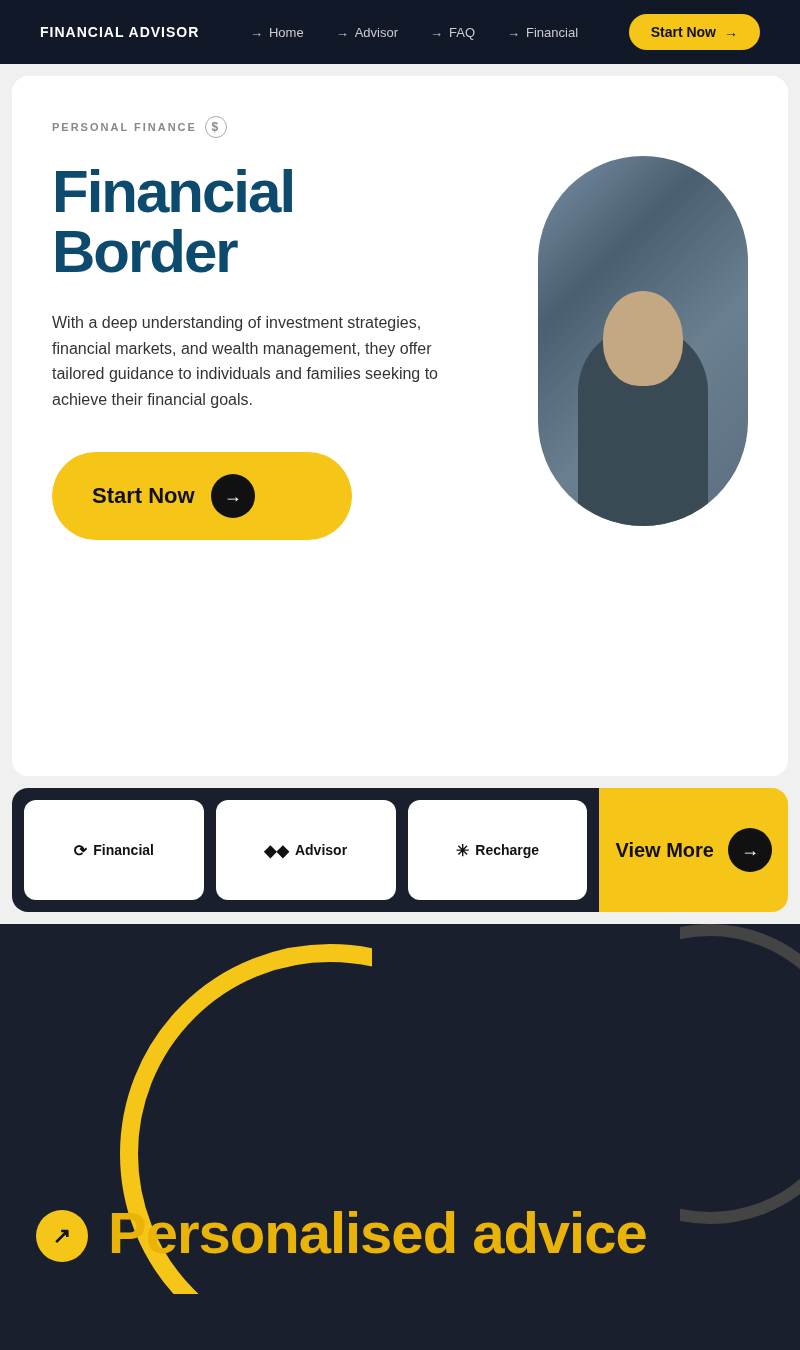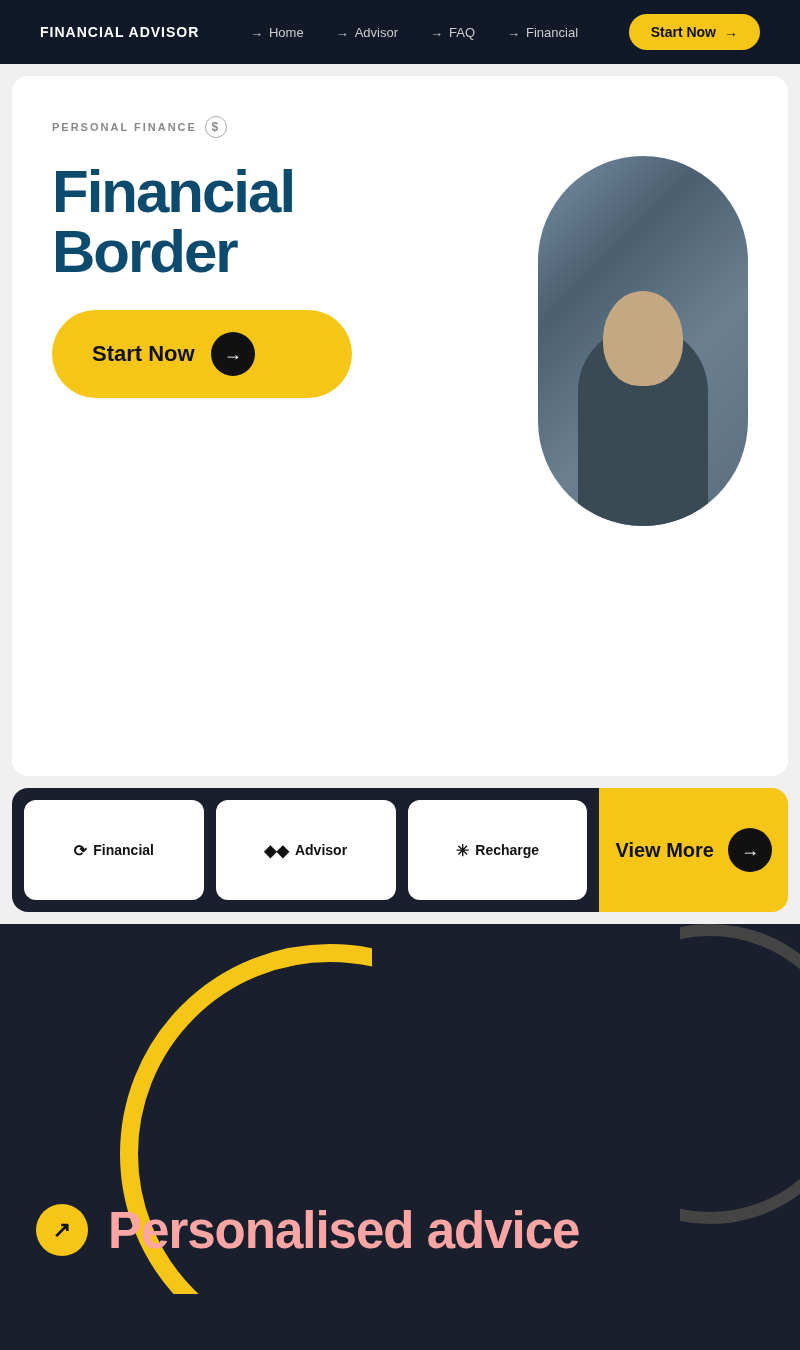--- a/index.html
+++ b/index.html
@@ -295,23 +295,23 @@
       border-radius: 50%;
       display: flex;
       align-items: center;
       justify-content: center;
       font-size: 22px;
       color: #111;
       font-weight: 900;
       flex-shrink: 0;
     }
     .personalised-title {
-      font-size: 51px;
+      font-size: 58px;
       font-weight: 900;
-      color: #fca5a5;
+      color: #eab308;
       letter-spacing: -1px;
       line-height: 1.0;
     }
   </style>
 </head>
 <body>
 
 <nav>
   <span class="nav-logo">FINANCIAL ADVISOR</span>
   <ul class="nav-links">
@@ -343,20 +343,21 @@
         <span>$</span>
       </div>
     </div>
 
     <div class="hero-content">
       <div class="hero-left">
         <h1 class="hero-title">
           <span>Financial</span><br>
           <span>Border</span>
         </h1>
+        <p class="hero-desc">With a deep understanding of investment strategies, financial markets, and wealth management, they offer tailored guidance to individuals and families seeking to achieve their financial goals.</p>
         <button class="hero-btn">
           <span>Start Now</span>
           <div class="btn-circle">
             <span>→</span>
           </div>
         </button>
       </div>
 
       <div class="hero-right">
         <div class="hero-portrait"></div>

